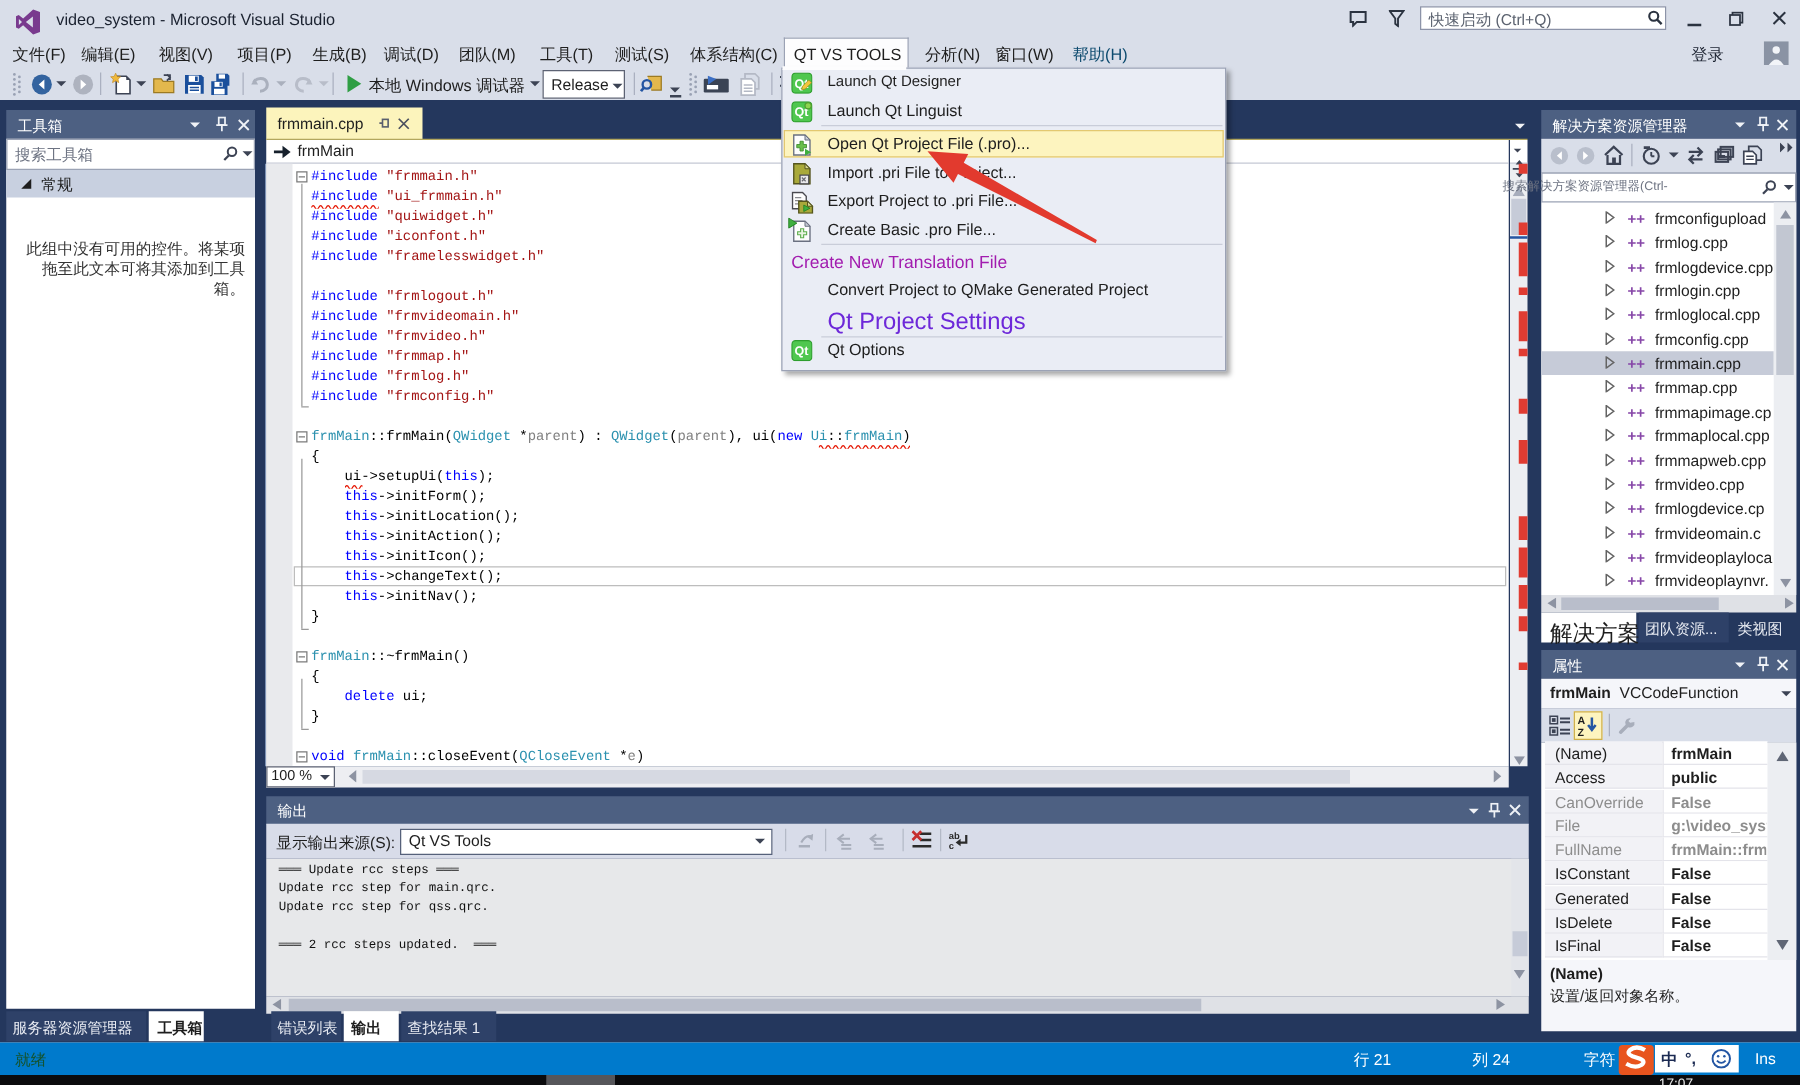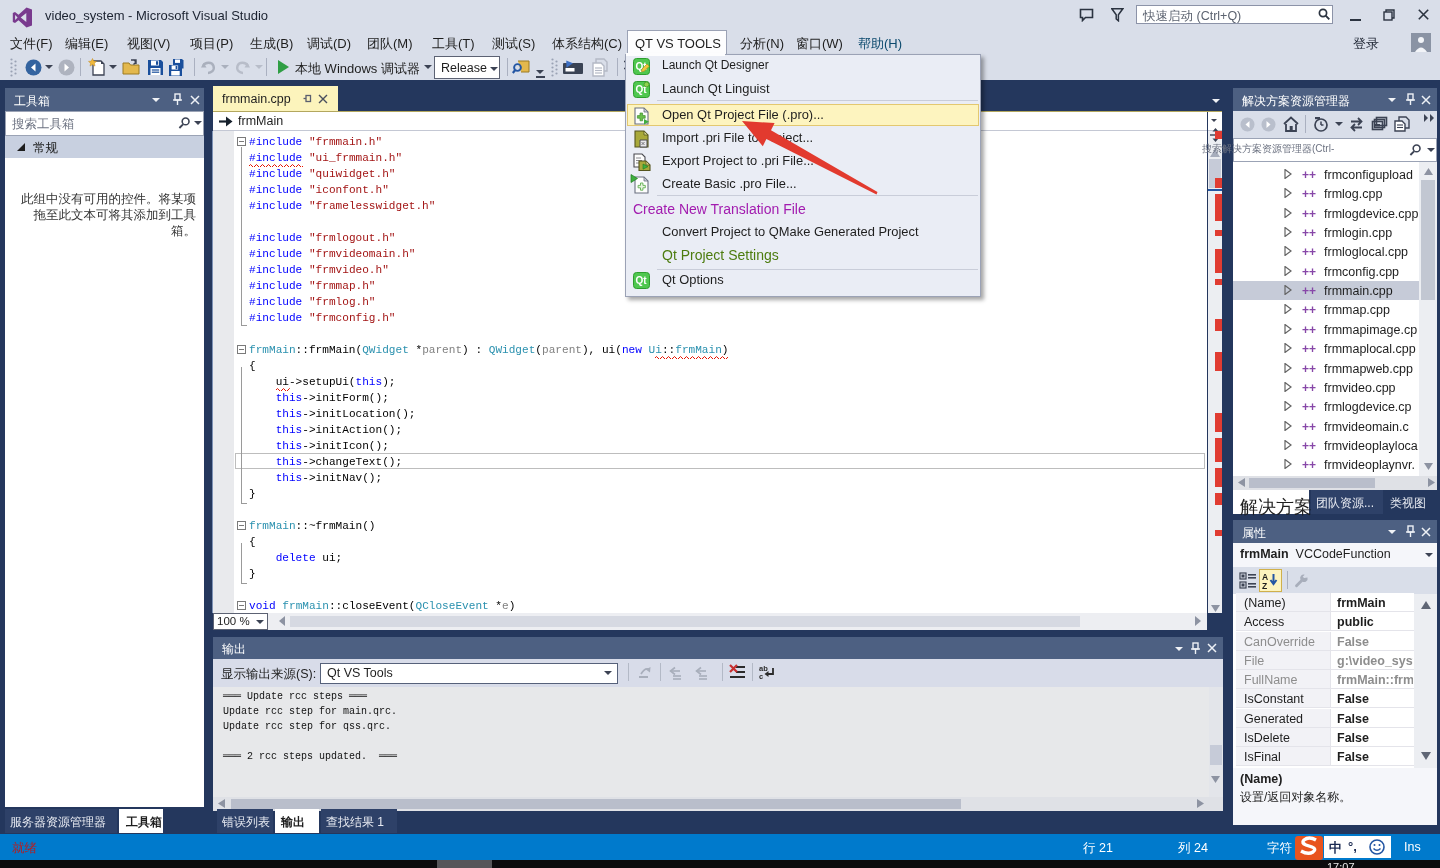--- a/index.html
+++ b/index.html
@@ -618,21 +618,21 @@
 <div class="ab" style="left:10px;top:814px;font-size:12px;color:#e8ebf2">服务器资源管理器</div>
 <div class="ab" style="left:119px;top:809px;width:44px;height:24px;background:#fff"></div>
 <div class="ab" style="left:126px;top:814px;font-size:12px;font-weight:bold;color:#1e1e1e">工具箱</div>
 <div class="ab" style="left:217px;top:809px;width:56px;height:24px;background:#2e4168"></div>
 <div class="ab" style="left:222px;top:814px;font-size:12px;color:#e8ebf2">错误列表</div>
 <div class="ab" style="left:275px;top:809px;width:44px;height:24px;background:#fff"></div>
 <div class="ab" style="left:281px;top:814px;font-size:12px;font-weight:bold;color:#1e1e1e">输出</div>
 <div class="ab" style="left:321px;top:809px;width:76px;height:24px;background:#2e4168"></div>
 <div class="ab" style="left:326px;top:814px;font-size:12px;color:#e8ebf2">查找结果 1</div>
 <div class="ab" style="left:0;top:834px;width:1440px;height:26px;background:#007acc"></div>
-<div class="ab" style="left:12px;top:840px;font-size:12.5px;color:#b91c1c">就绪</div>
+<div class="ab" style="left:12px;top:840px;font-size:12.5px;color:#14532d">就绪</div>
 <div class="ab" style="left:1083px;top:840px;font-size:12.5px;color:#fff">行 21</div>
 <div class="ab" style="left:1178px;top:840px;font-size:12.5px;color:#fff">列 24</div>
 <div class="ab" style="left:1267px;top:840px;font-size:12.5px;color:#fff">字符</div>
 <div class="ab" style="left:1404px;top:840px;font-size:12.5px;color:#fff">Ins</div>
 <svg class="ab" style="left:1294px;top:833px" width="30" height="27" viewBox="0 0 30 27">
 <path d="M4 3 h22 q3 0 3 3 v18 q0 3 -3 3 h-22 q-3 0 -3 -3 v-18 q0 -3 3 -3" fill="#e8541e"></path>
 <path d="M22 7 q-7 -4 -12 0 q-3 3 2 5 l6 2 q5 2 1 5 q-5 3 -12 -1" fill="none" stroke="#fff" stroke-width="3.4"></path>
   </svg>
 <div class="ab" style="left:1324px;top:836px;width:67px;height:22px;background:#fff"></div>
 <div class="ab" style="left:1329px;top:839px;font-size:13px;color:#1b2a52;font-weight:bold">中</div>
@@ -650,21 +650,21 @@
 <div class="ab" style="left:626px;top:53px;width:99px;height:3px;background:#fdfdfe;z-index:51"></div>
 <div class="ab" style="left:627px;top:104px;width:352px;height:22px;background:#fdf4bf;border:1px solid #e3c870;box-sizing:border-box;z-index:51"></div>
 <div class="ab nw" style="left:662px;top:58px;font-size:12px;color:#1e1e1e;z-index:52">Launch Qt Designer</div>
 <div class="ab nw" style="left:662px;top:81px;font-size:12.9px;color:#1e1e1e;z-index:52">Launch Qt Linguist</div>
 <div class="ab nw" style="left:662px;top:107px;font-size:12.9px;color:#1e1e1e;z-index:52">Open Qt Project File (.pro)...</div>
 <div class="ab nw" style="left:662px;top:130px;font-size:12.9px;color:#1e1e1e;z-index:52">Import .pri File to Project...</div>
 <div class="ab nw" style="left:662px;top:153px;font-size:12.9px;color:#1e1e1e;z-index:52">Export Project to .pri File...</div>
 <div class="ab nw" style="left:662px;top:176px;font-size:12.9px;color:#1e1e1e;z-index:52">Create Basic .pro File...</div>
 <div class="ab nw" style="left:633px;top:201px;font-size:14px;color:#a21caf;z-index:52">Create New Translation File</div>
 <div class="ab nw" style="left:662px;top:224px;font-size:12.9px;color:#1e1e1e;z-index:52">Convert Project to QMake Generated Project</div>
-<div class="ab nw" style="left:662px;top:247px;font-size:14px;color:#4d7c0f;z-index:52">Qt Project Settings</div>
+<div class="ab nw" style="left:662px;top:247px;font-size:19px;color:#6d28d9;z-index:52">Qt Project Settings</div>
 <div class="ab nw" style="left:662px;top:272px;font-size:12.9px;color:#1e1e1e;z-index:52">Qt Options</div>
 <div class="ab" style="left:657px;top:100px;width:321px;height:1px;background:#c9cdd9;z-index:52"></div>
 <div class="ab" style="left:657px;top:195px;width:321px;height:1px;background:#c9cdd9;z-index:52"></div>
 <div class="ab" style="left:657px;top:269px;width:321px;height:1px;background:#c9cdd9;z-index:52"></div>
 <svg class="ab" style="left:633px;top:58px;z-index:52" width="17" height="17" viewBox="0 0 17 17">
 <rect x="0.5" y="0.5" width="16" height="16" rx="3" fill="#4fc74f" stroke="#2e9e2e"></rect>
 <text x="2.6" y="12" font-size="10" font-weight="bold" fill="#fff" font-family="Liberation Sans">Qt</text>
     <path d="M9 11 l5 -5 2.2 2.2 -5 5 -2.8 0.6 z" fill="#f3c73c" stroke="#a88a1e" stroke-width="0.6"></path>
   </svg>
 <svg class="ab" style="left:633px;top:81px;z-index:52" width="17" height="17" viewBox="0 0 17 17">

